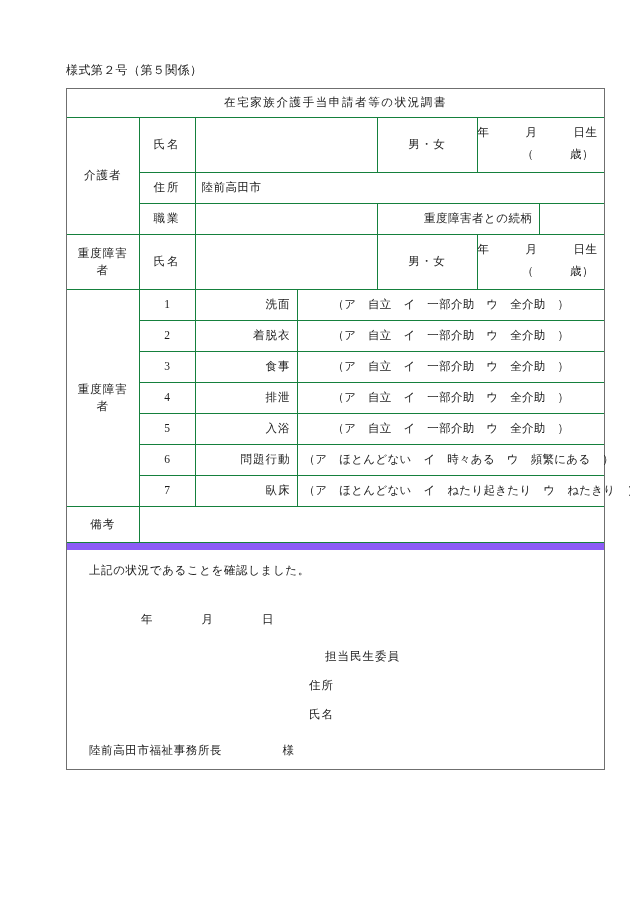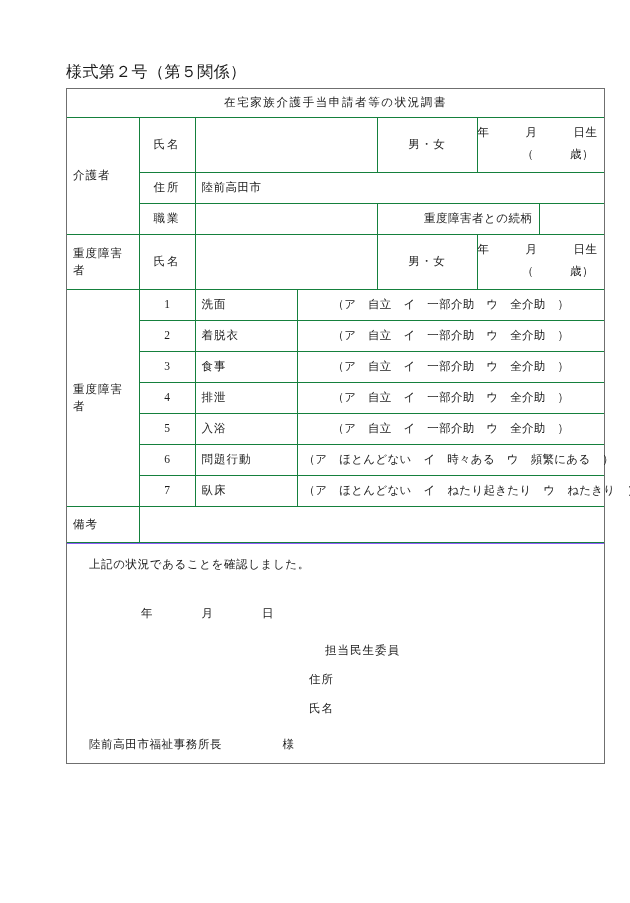--- a/index.html
+++ b/index.html
@@ -19,21 +19,21 @@
     position: absolute;
     left: 0; top: 0;
     width: 630px;
     height: 903px;
   }
   
   .form-no {
     position: absolute;
     left: 66px;
     top: 62px;
-    font-size: 16px;
+    font-size: 12px;
     letter-spacing: 0.4px;
     white-space: nowrap;
   }
   
   .sheet {
     position: absolute;
     left: 66px;
     top: 88px;
     width: 539px;
     border: 1px solid #6f6f6f;
@@ -56,21 +56,21 @@
   table.grid tr td:last-child  { border-right: none; }
   table.grid tr:first-child td { border-top: none; }
 
   .title-cell {
     text-align: center;
     height: 28px;
     font-size: 12.5px;
     letter-spacing: 1.6px;
   }
   .vlabel {
-    text-align: left;
+    text-align: center;
     letter-spacing: 1px;
   }
   .sublabel {
     text-align: center;
     letter-spacing: 2px;
   }
   .blank { }
 
   .birth {
     position: relative;
@@ -105,34 +105,34 @@
   .addr-val {
     text-align: left;
     letter-spacing: 0.5px;
   }
   .num-cell {
     text-align: center;
     font-family: "Liberation Serif", serif;
     font-size: 11.5px;
   }
   .item-cell {
-    text-align: left;
+    text-align: right;
     letter-spacing: 1px;
   }
   .opts-cell {
     text-align: center;
     white-space: pre;
     letter-spacing: 0.3px;
   }
   .row-h { height: 31px; }
   .remark-cell { height: 36px; }
 
   
   .footer-block {
-    border-top: 1px solid #8b5cf6;
+    border-top: 7px solid #8b5cf6;
     height: 219px;
     position: relative;
     font-size: 11.5px;
   }
   .confirm-line {
     position: absolute;
     left: 22px;
     top: 13px;
     letter-spacing: 0.6px;
     white-space: nowrap;

